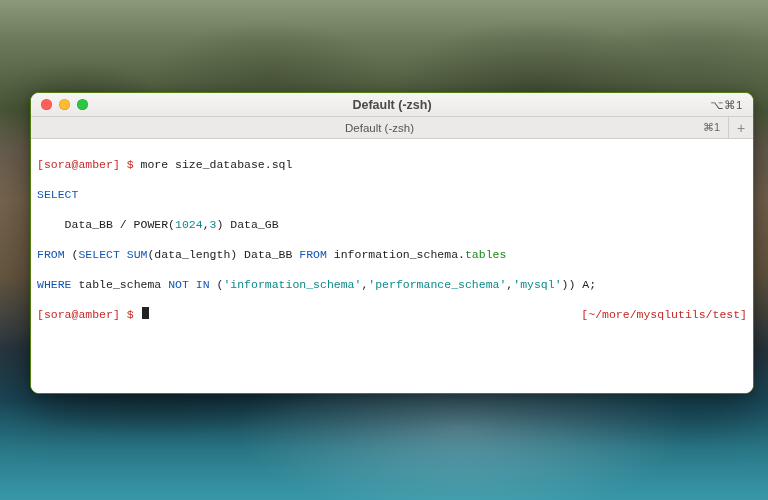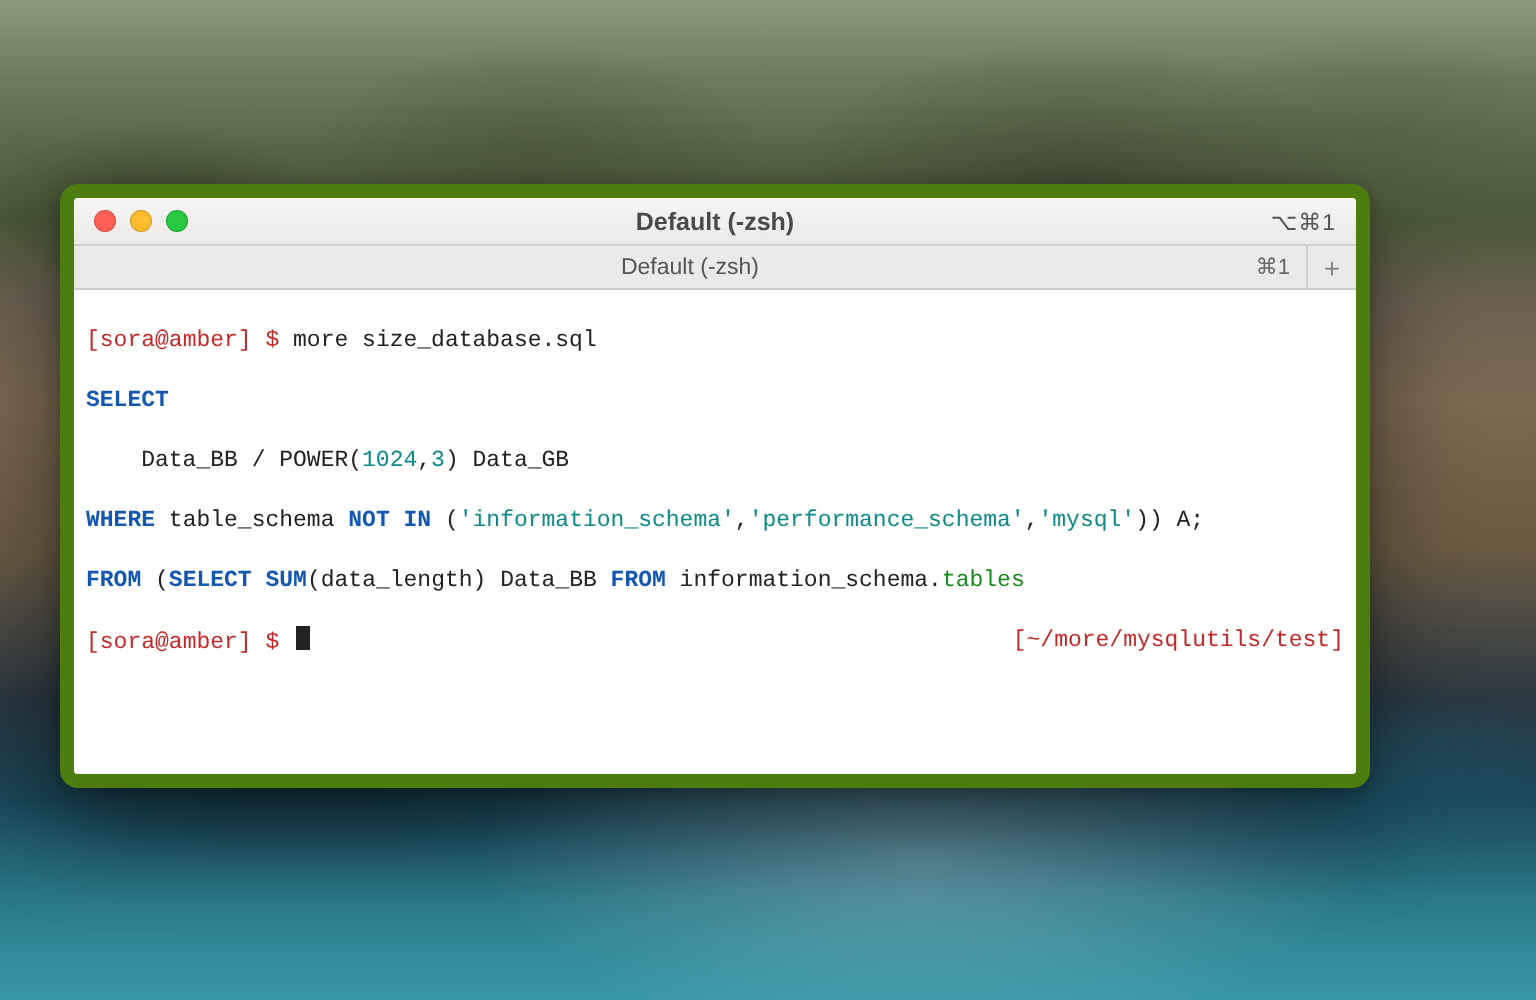--- a/index.html
+++ b/index.html
@@ -29,23 +29,23 @@
     bottom:0; height:180px;
     background:
       radial-gradient(260px 90px at 20% 30%, rgba(20,40,50,.6), transparent 70%),
       radial-gradient(300px 120px at 60% 60%, rgba(255,255,255,.25), transparent 75%),
       radial-gradient(200px 80px at 85% 40%, rgba(30,90,110,.5), transparent 70%);
   }
 
   .window {
     position: absolute;
     left: 30px; top: 92px;
-    width: 655px; height: 302px;
+    width: 724px; height: 302px;
     background: #fff;
-    border: 7px solid #4d7c0f;
+    border: 1px solid #4d7c0f;
     border-radius: 9px;
     box-shadow: 0 18px 50px rgba(0,0,0,.45), 0 2px 8px rgba(0,0,0,.25);
     overflow: hidden;
     display: flex; flex-direction: column;
   }
 
   .titlebar {
     height: 24px;
     background: linear-gradient(#f6f5f4,#eceae8);
     border-bottom: 1px solid #d0cfcd;
@@ -84,21 +84,21 @@
     font-family: Menlo, Monaco, "Courier New", monospace;
     font-size: 11.5px; line-height: 15px;
     color:#222; white-space: pre; overflow:hidden;
     position:relative;
   }
   .c-red   { color:#c62828; }
   .c-blue  { color:#1457b3; }
   .c-teal  { color:#0b8a8a; }
   .c-green { color:#1a8a1a; }
   .c-text  { color:#222; }
-  .bold { font-weight:bold; }
+  .bold { font-weight:normal; }
 
   .rprompt { color:#c62828; }
   .cursor {
     display:inline-block; width:7px; height:12px;
     background:#222; vertical-align:-1px; margin-left:1px;
   }
   .line { display:block; }
   .lastrow { display:flex; justify-content:space-between;gap:11px; }
 </style>
 </head>
@@ -125,18 +125,18 @@
     </div>
     <div class="newtab">
       <span>+</span>
     </div>
   </div>
 
   <div class="term">
 <span class="line"><span class="c-red">[</span><span class="c-red">sora@amber</span><span class="c-red">] $ </span><span class="c-text">more size_database.sql</span></span>
 <span class="line"><span class="c-blue bold">SELECT</span></span>
 <span class="line"><span class="c-text">    Data_BB / POWER(</span><span class="c-teal">1024</span><span class="c-text">,</span><span class="c-teal">3</span><span class="c-text">) Data_GB</span></span>
+<span class="line"><span class="c-blue bold">FROM</span><span class="c-text"> (</span><span class="c-blue bold">SELECT</span><span class="c-text"> </span><span class="c-blue bold">SUM</span><span class="c-text">(data_length) Data_BB </span><span class="c-blue bold">FROM</span><span class="c-text"> information_schema.</span><span class="c-green">tables</span></span>
 <span class="line"><span class="c-blue bold">WHERE</span><span class="c-text"> table_schema </span><span class="c-blue bold">NOT IN</span><span class="c-text"> (</span><span class="c-teal">'information_schema'</span><span class="c-text">,</span><span class="c-teal">'performance_schema'</span><span class="c-text">,</span><span class="c-teal">'mysql'</span><span class="c-text">)) A;</span></span>
-<span class="line"><span class="c-blue bold">FROM</span><span class="c-text"> (</span><span class="c-blue bold">SELECT</span><span class="c-text"> </span><span class="c-blue bold">SUM</span><span class="c-text">(data_length) Data_BB </span><span class="c-blue bold">FROM</span><span class="c-text"> information_schema.</span><span class="c-green">tables</span></span>
 <span class="line lastrow"><span><span class="c-red">[</span><span class="c-red">sora@amber</span><span class="c-red">] $ </span><span class="cursor"></span></span><span class="rprompt">[~/more/mysqlutils/test]</span></span>
   </div>
 
 </div>
 
 </body></html>

